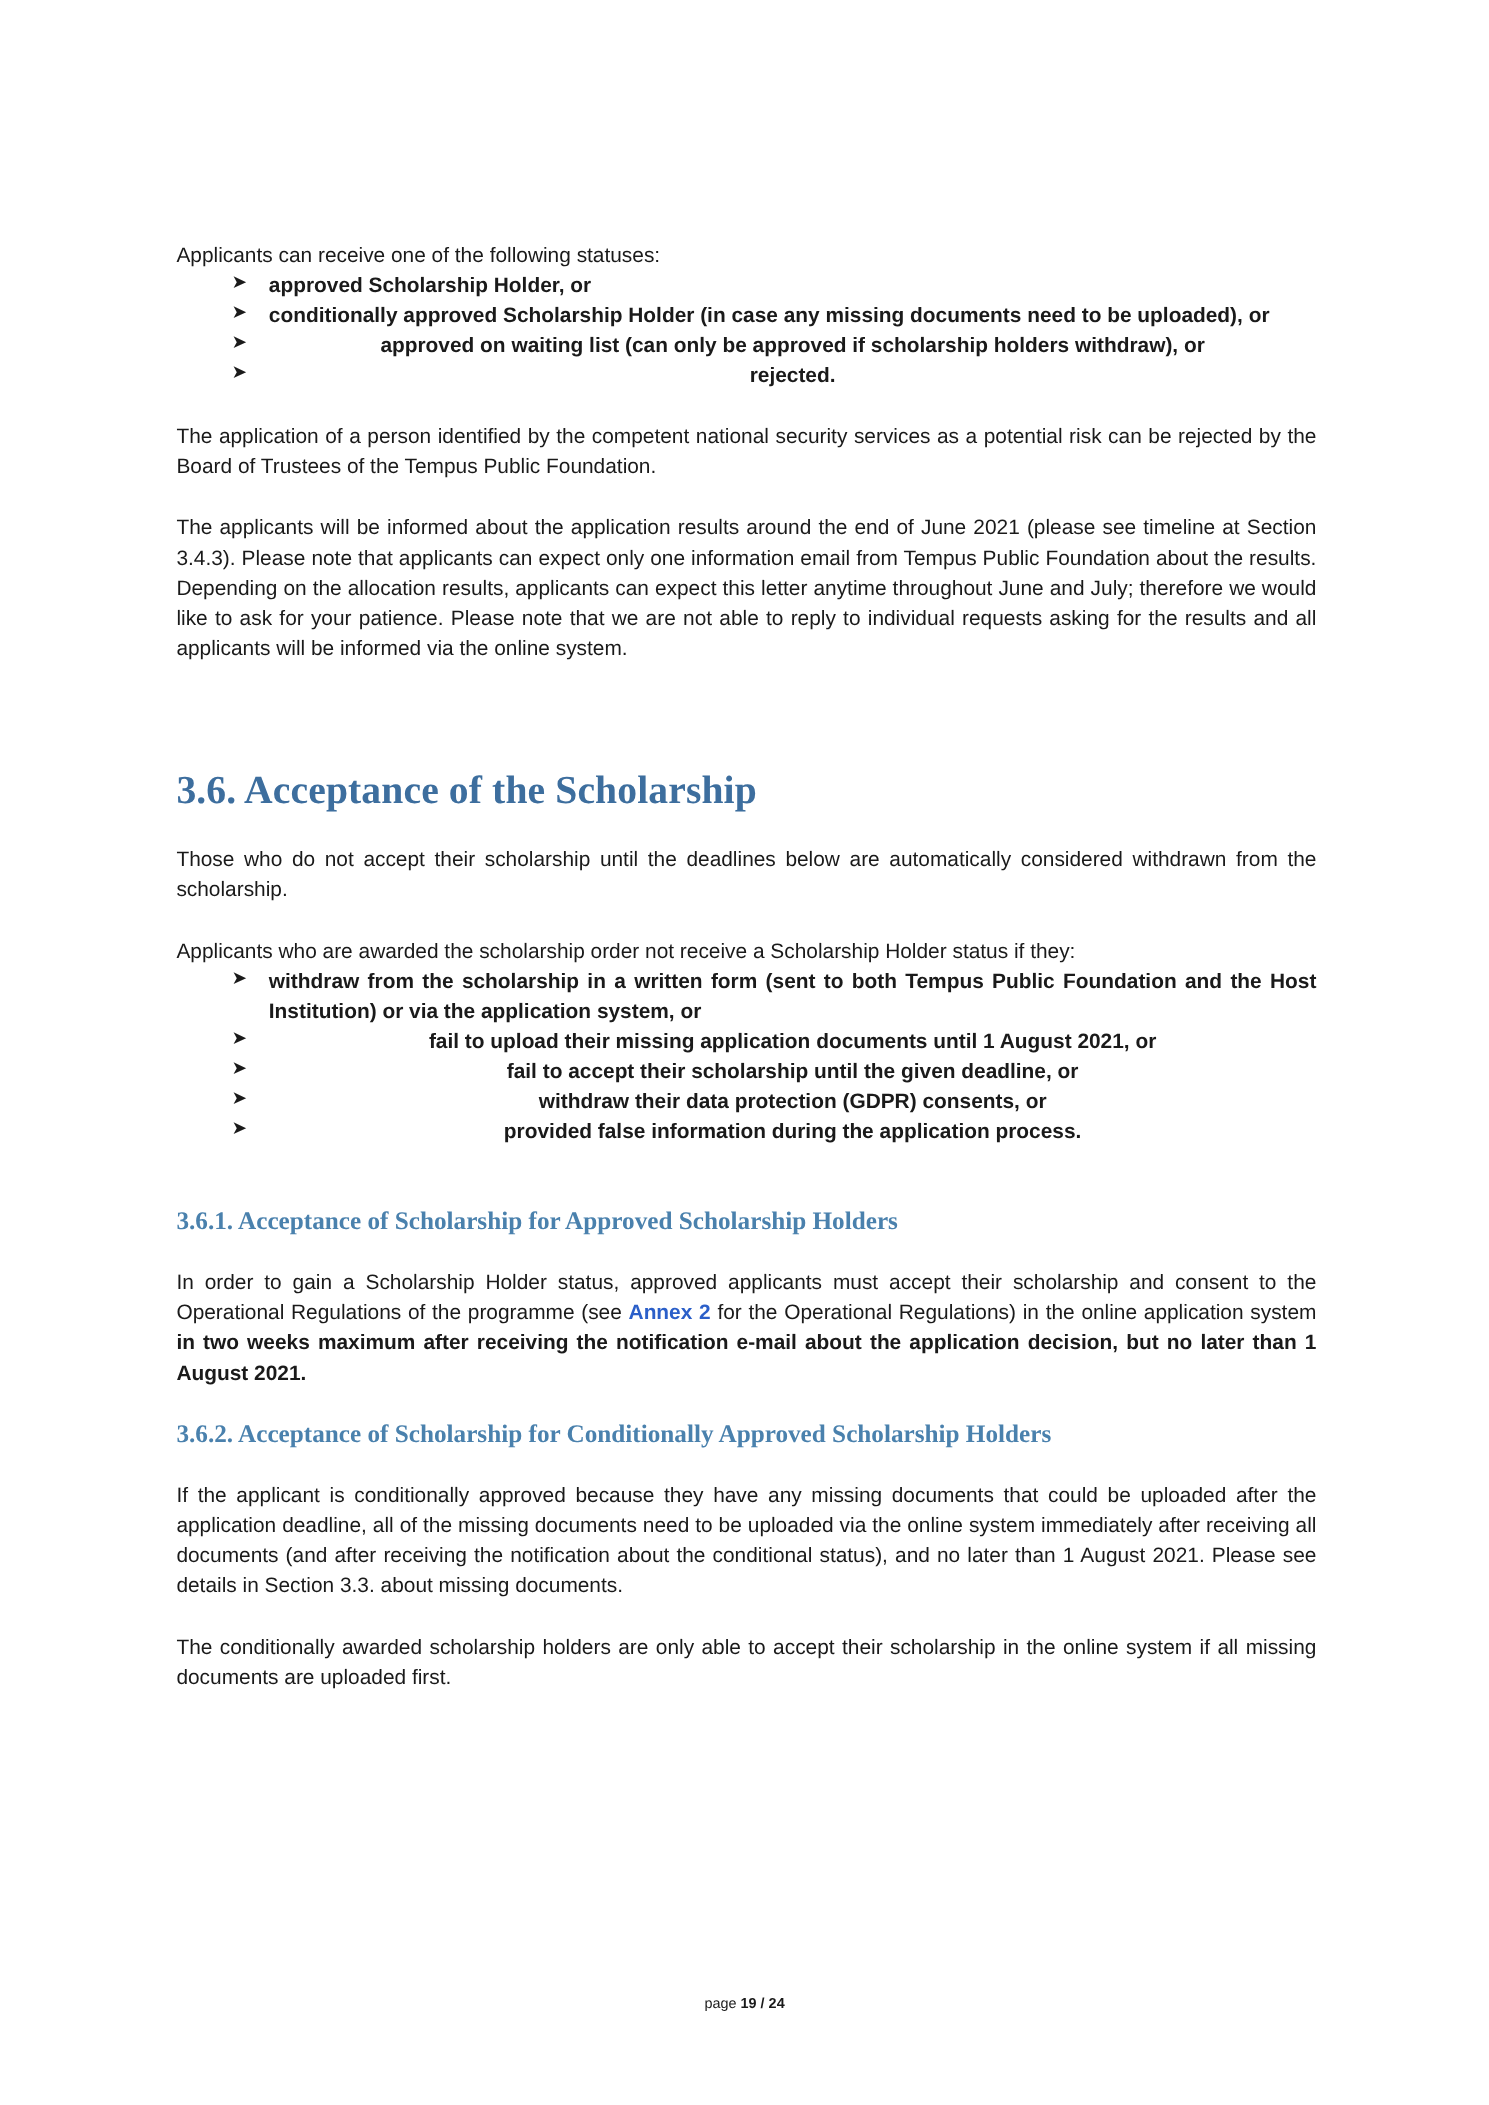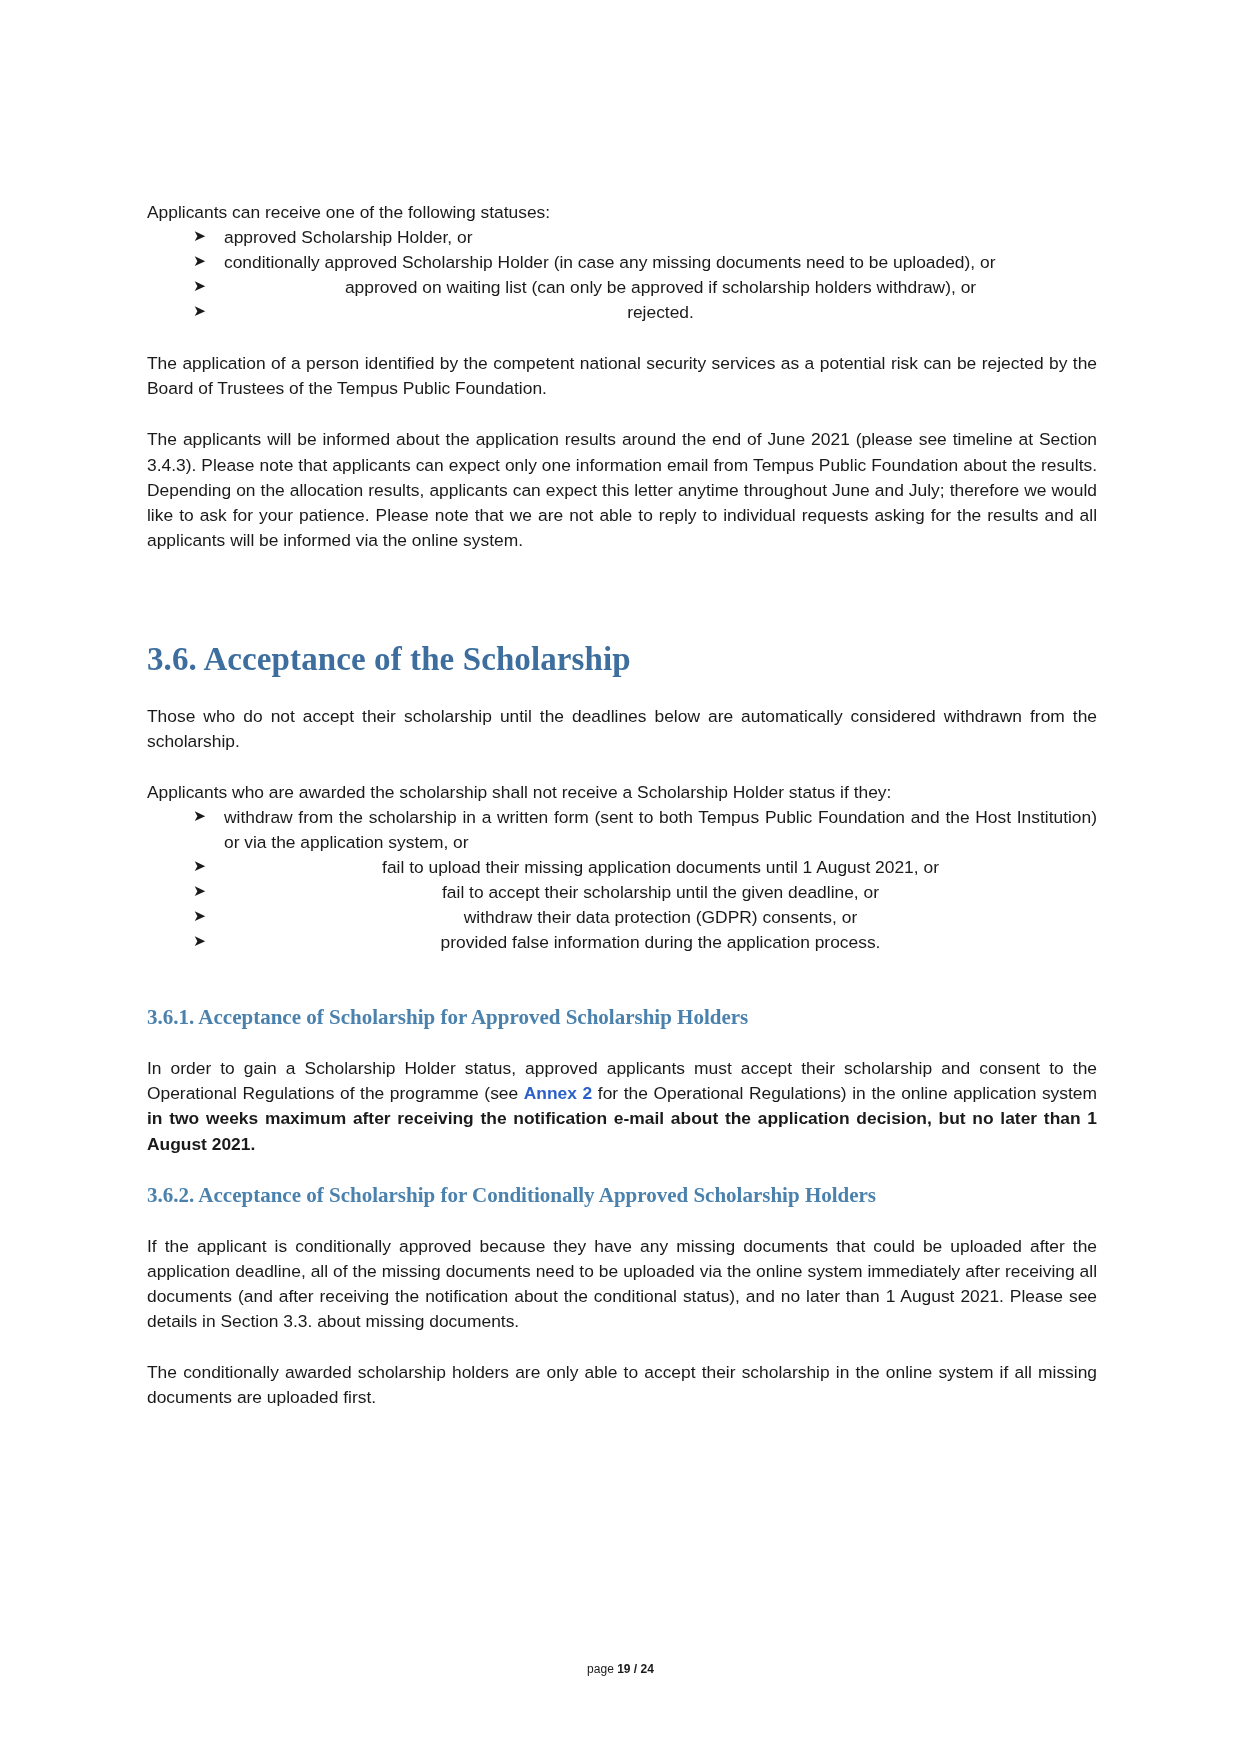--- a/index.html
+++ b/index.html
@@ -52,20 +52,21 @@
   }
   ul.arrow-list li .bullet {
     position: absolute;
     left: 46px;
     top: 0;
     font-size: 15.5px;
     color: #1a1a1a;
   }
   ul.arrow-list li .txt {
     display: block;
+    font-weight: bold;
   }
   ul.arrow-list li.nojustify .txt { text-align: center; }
 
   h2.section {
     font-family: "Liberation Serif", serif;
     font-size: 33px;
     font-weight: bold;
     color: #3d6e9e;
     margin: 0;
     letter-spacing: 0.1px;
@@ -132,21 +133,21 @@
     <div class="gap-xl"></div>
 
     <h2 class="section">3.6. Acceptance of the Scholarship</h2>
 
     <div class="gap-md"></div>
 
     <p>Those who do not accept their scholarship until the deadlines below are automatically considered withdrawn from the scholarship.</p>
 
     <div class="gap-md"></div>
 
-    <p class="lead">Applicants who are awarded the scholarship shall not receive a Scholarship Holder status if they:</p>
+    <p class="lead">Applicants who are awarded the scholarship order not receive a Scholarship Holder status if they:</p>
 
     <ul class="arrow-list">
       <li>
         <span class="bullet">➤</span>
         <span class="txt">withdraw from the scholarship in a written form (sent to both Tempus Public Foundation and the Host Institution) or via the application system, or</span>
       </li>
       <li class="nojustify">
         <span class="bullet">➤</span>
         <span class="txt">fail to upload their missing application documents until 1 August 2021, or</span>
       </li>

